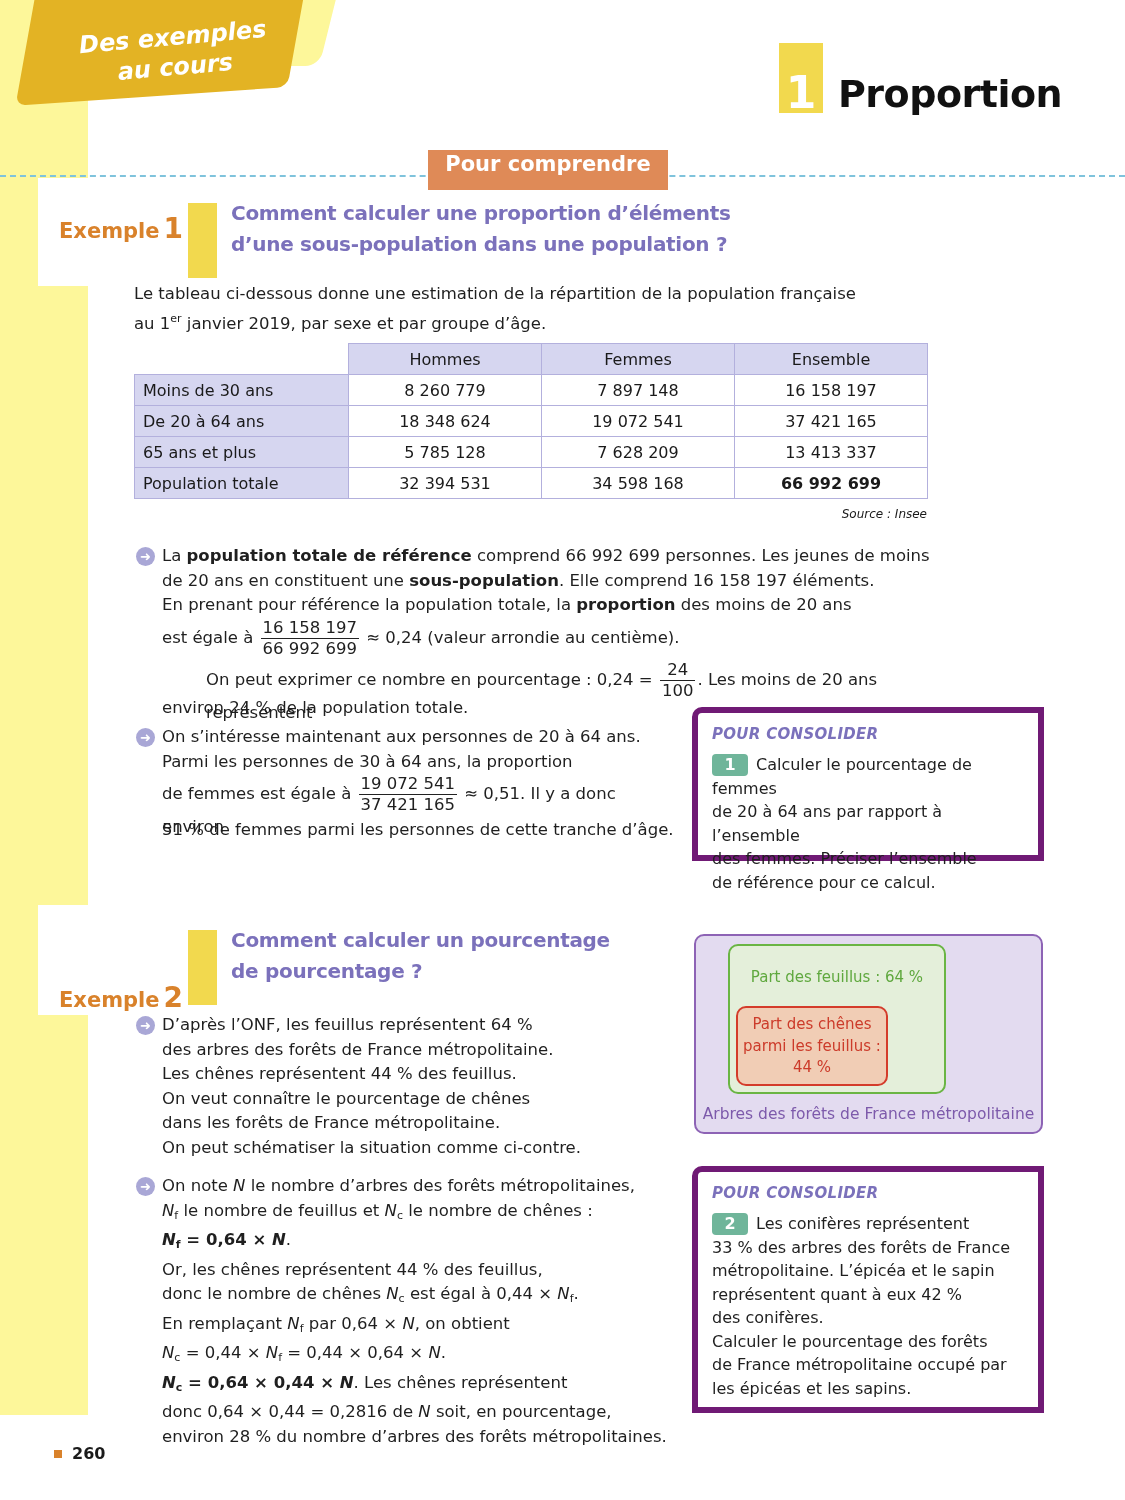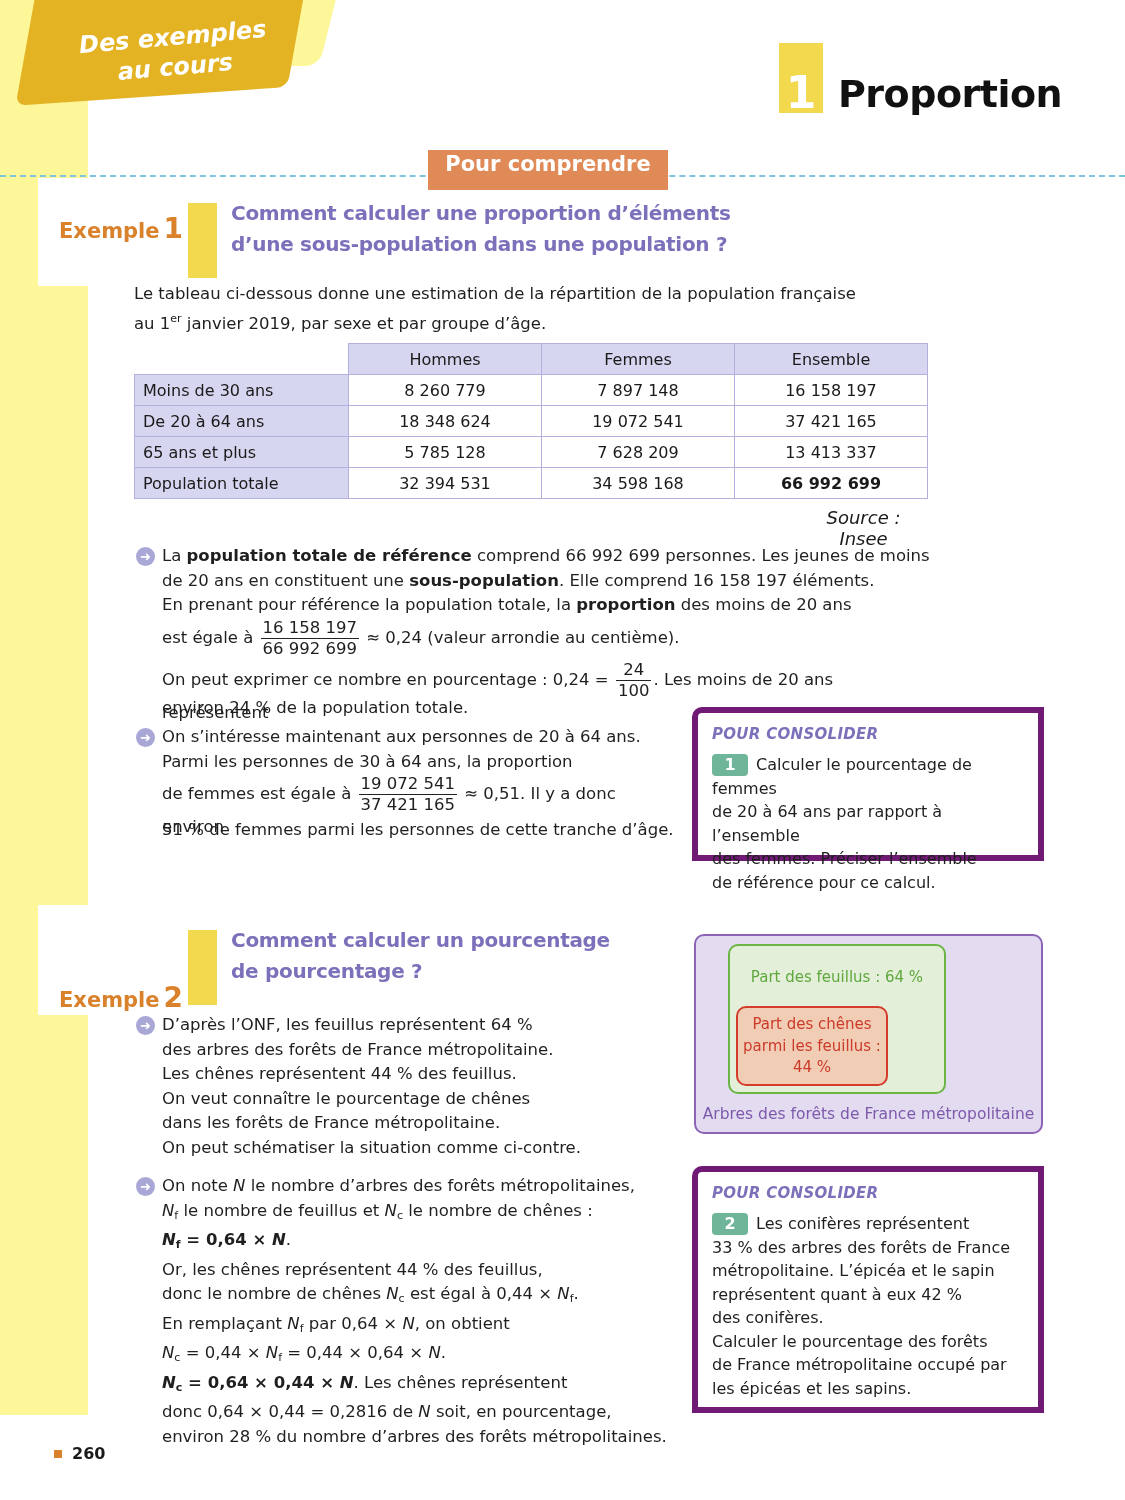--- a/index.html
+++ b/index.html
@@ -45,21 +45,21 @@
     color: #fff; font-size: 13px; line-height: 19px; text-align: center; font-weight: bold; }
 
   
   table.pop { position: absolute; left: 134px; top: 343px; border-collapse: collapse; font-size: 16px; }
   table.pop td, table.pop th { border: 1.5px solid #b3b0dd; height: 31px; font-weight: normal; }
   table.pop th { background: #d6d6f0; width: 193px; text-align: center; }
   table.pop td.rowh { background: #d6d6f0; width: 214px; padding-left: 8px; text-align: left; }
   table.pop td.val { text-align: center; width: 193px; background: #fff; }
   table.pop td.empty { border: none; background: transparent; }
   table.pop td.bold { font-weight: bold; }
-  .source { position: absolute; left: 800px; top: 507px; width: 127px; text-align: center; font-size: 18px; font-style: italic; }
+  .source { position: absolute; left: 800px; top: 507px; width: 127px; text-align: right; font-size: 12px; font-style: italic; }
 
   
   .frac { display: inline-block; vertical-align: middle; text-align: center; line-height: 20px; margin: 0 2px; }
   .frac .n { display: block; border-bottom: 1.3px solid #222; padding: 0 2px; }
   .frac .d { display: block; padding: 0 2px; }
 
   
   .cons { position: absolute; border: 6px solid #701a75; border-radius: 10px 0 0 0; background: #fff; padding: 12px 14px; }
   .cons-title { font-size: 15px; font-weight: bold; font-style: italic; color: #7b71bb; letter-spacing: 0.3px; }
   .cons-body { font-size: 16px; line-height: 23.5px; margin-top: 10px; color: #1f1f1f; }
@@ -150,21 +150,21 @@
 </tbody>
   </table>
 <div class="source">Source : Insee</div>
 
 <div class="arrow" style="left:136px;top:547px;">➜</div>
 <div class="txt" style="left:162px;top:544px;width:780px;">
   <div><span>La </span><b>population totale de référence</b><span> comprend 66 992 699 personnes. Les jeunes de moins</span></div>
   <div><span>de 20 ans en constituent une </span><b>sous-population</b><span>. Elle comprend 16 158 197 éléments.</span></div>
   <div><span>En prenant pour référence la population totale, la </span><b>proportion</b><span> des moins de 20 ans</span></div>
   <div style="height:42px;"><span>est égale à</span> <span class="frac"><span class="n">16 158 197</span><span class="d">66 992 699</span></span> <span>≈ 0,24 (valeur arrondie au centième).</span></div>
-  <div style="height:36px;"><span>On peut exprimer ce nombre en pourcentage : 0,24 =</span> <span class="frac"><span class="n">24</span><span class="d">100</span></span><span>. Les moins de 20 ans représentent</span></div>
+  <div style="height:36px;margin-left:44px;"><span>On peut exprimer ce nombre en pourcentage : 0,24 =</span> <span class="frac"><span class="n">24</span><span class="d">100</span></span><span>. Les moins de 20 ans représentent</span></div>
   <div>environ 24 % de la population totale.</div>
 </div>
 
 <div class="arrow" style="left:136px;top:728px;">➜</div>
 <div class="txt" style="left:162px;top:725px;width:520px;">
   <div>On s’intéresse maintenant aux personnes de 20 à 64 ans.</div>
   <div>Parmi les personnes de 30 à 64 ans, la proportion</div>
   <div style="height:44px;"><span>de femmes est égale à</span> <span class="frac"><span class="n">19 072 541</span><span class="d">37 421 165</span></span> <span>≈ 0,51. Il y a donc environ</span></div>
   <div>51 % de femmes parmi les personnes de cette tranche d’âge.</div>
 </div>

